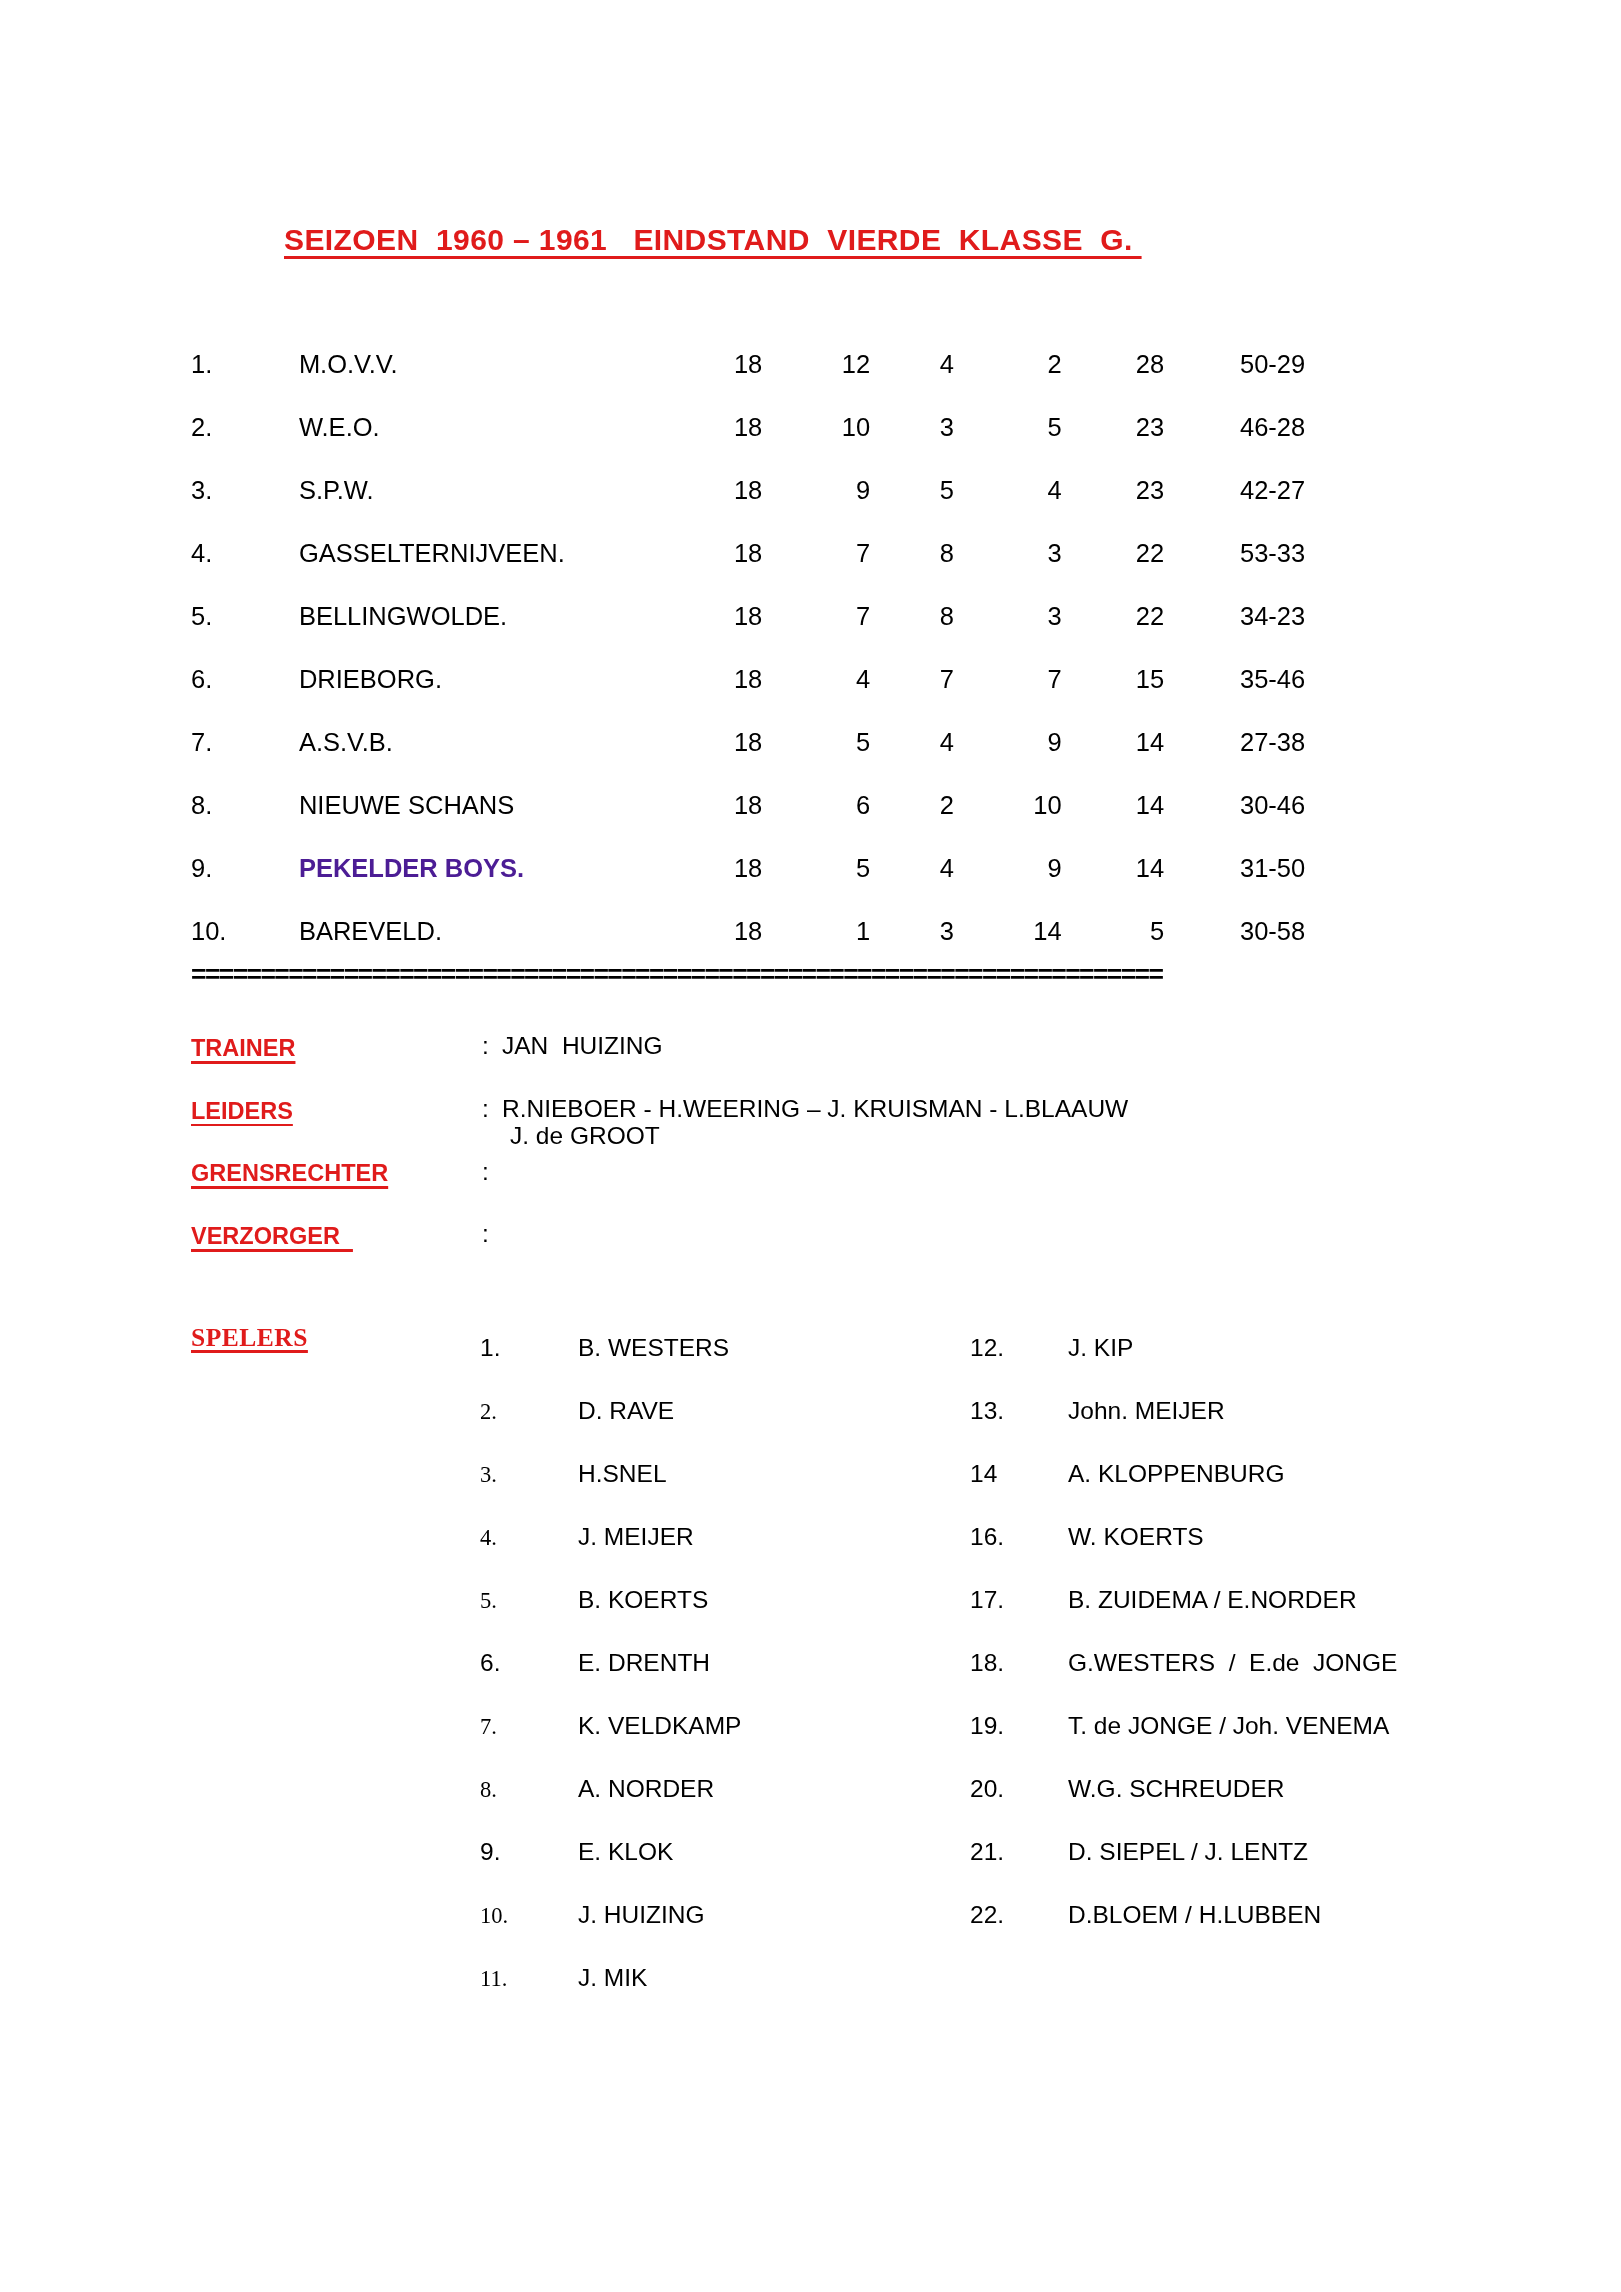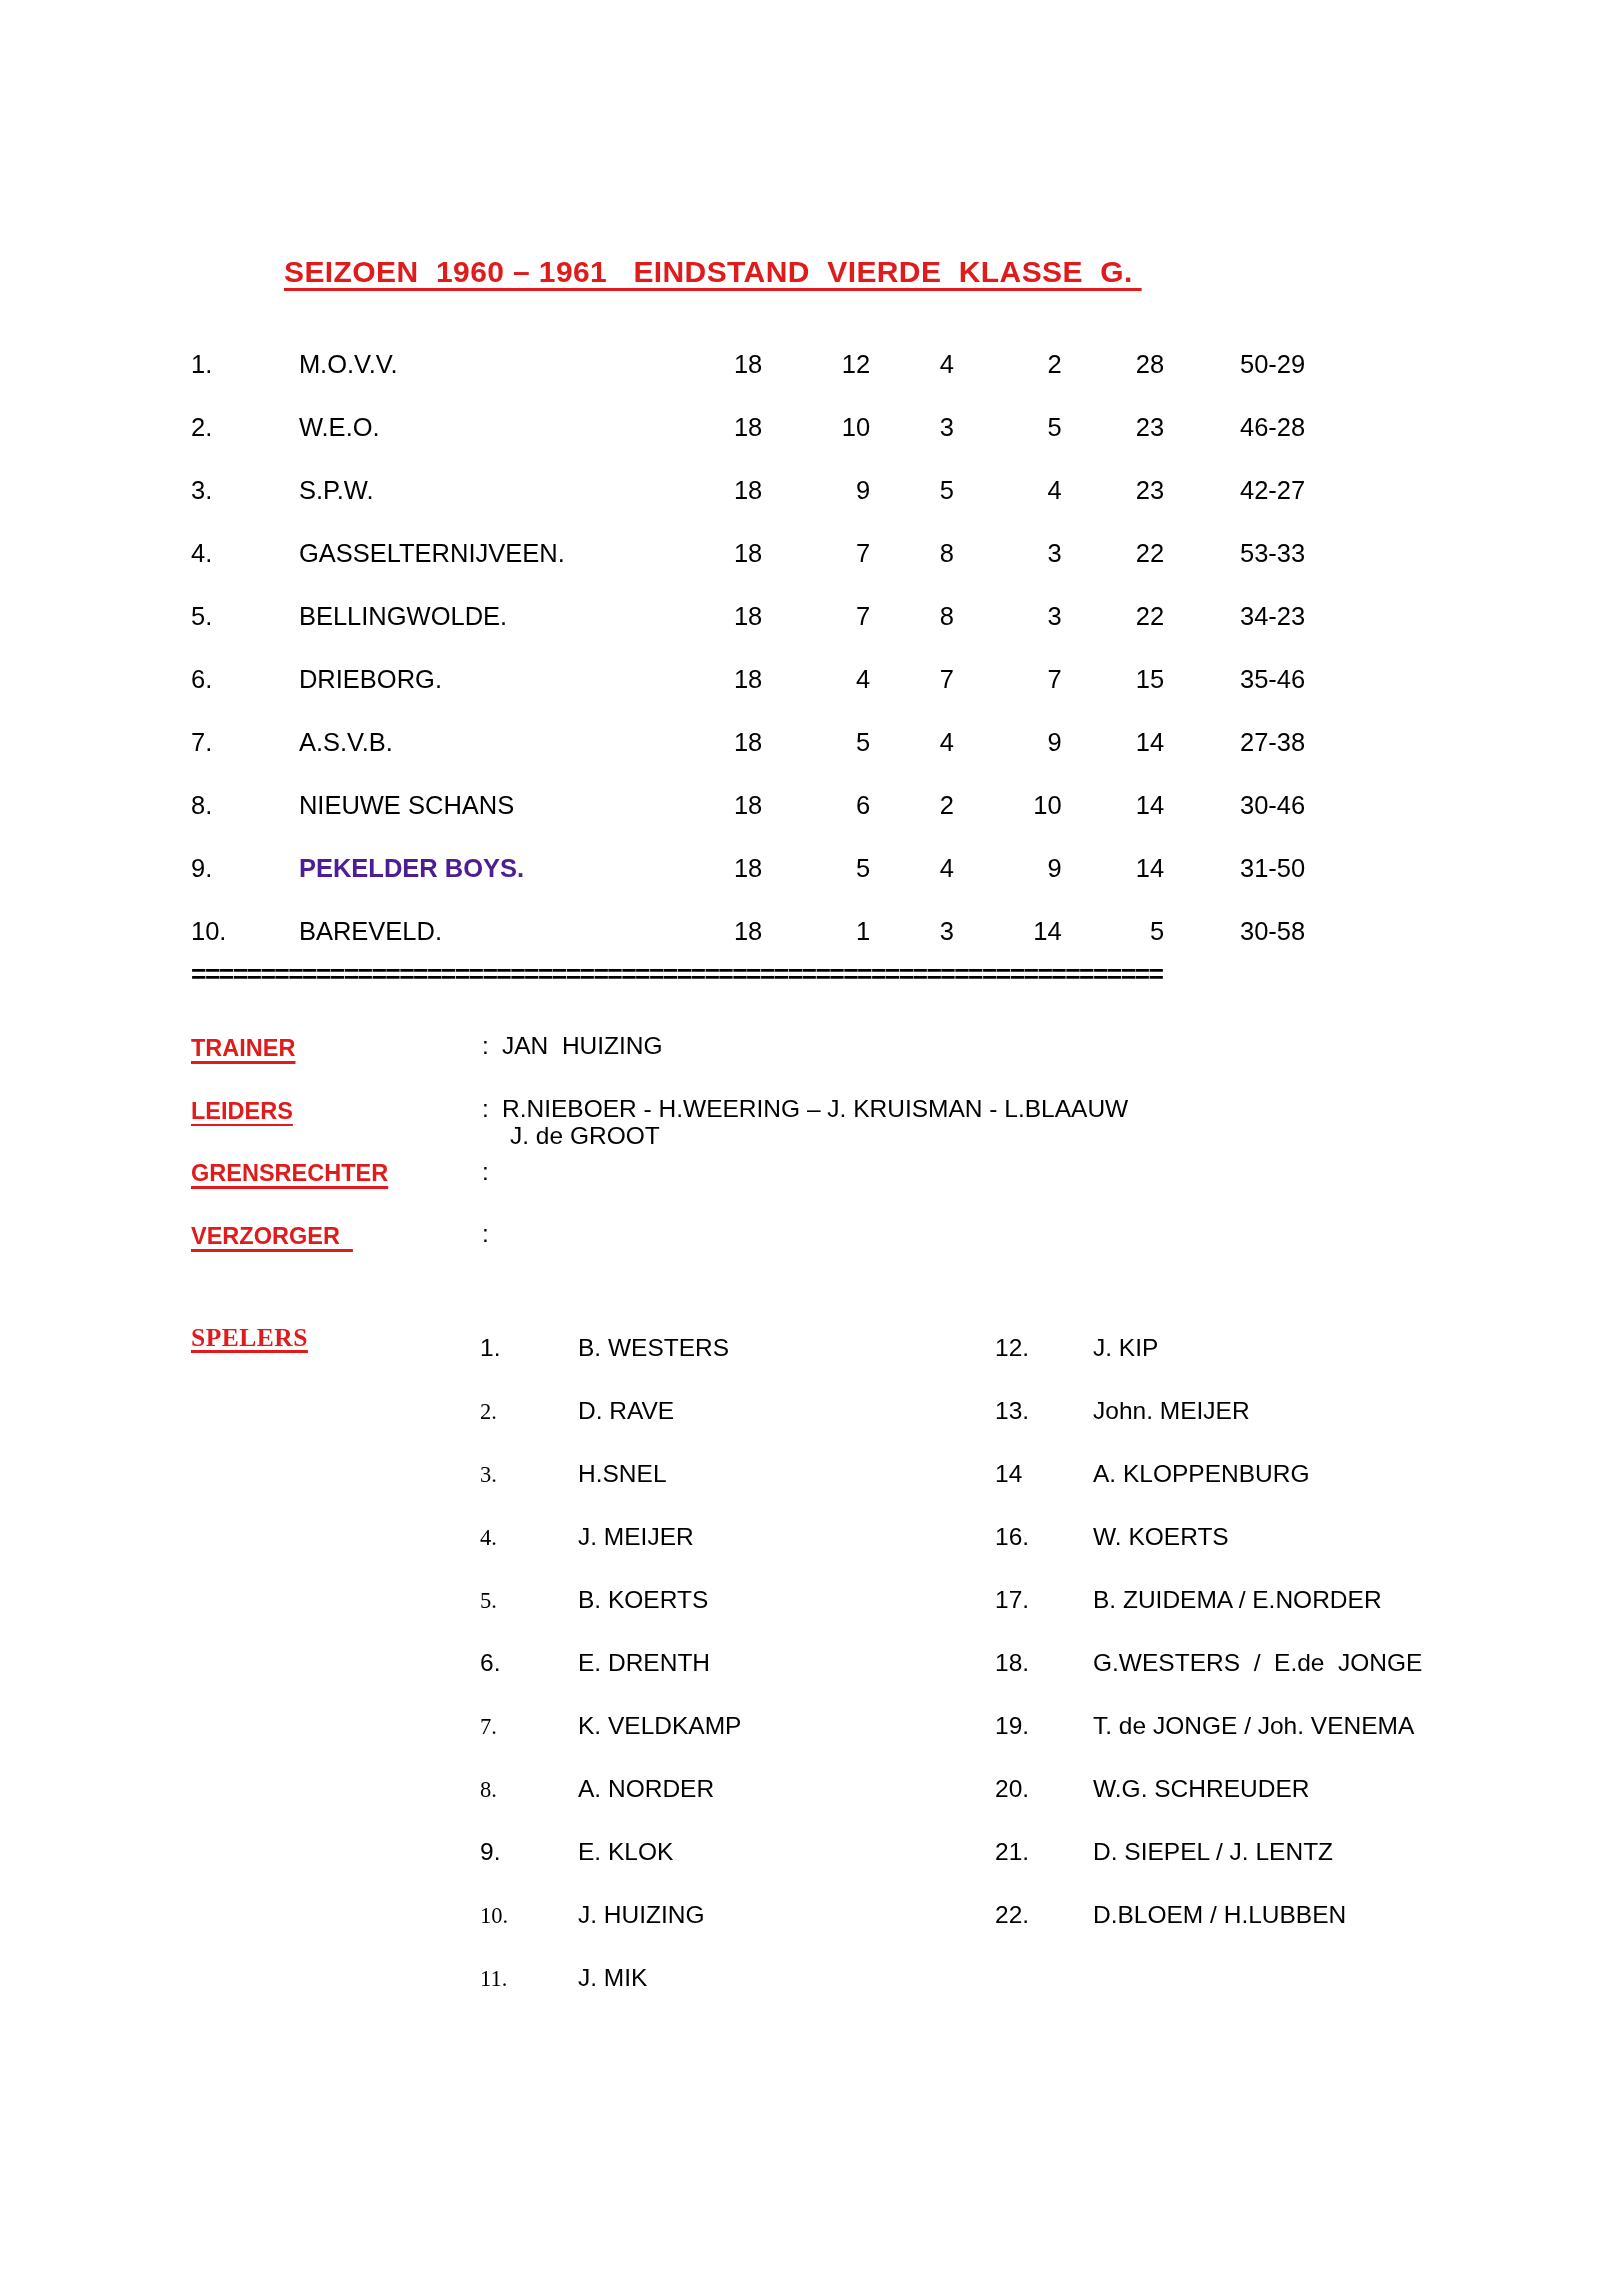--- a/index.html
+++ b/index.html
@@ -25,21 +25,20 @@
     left: 284px;
     top: 223px;
     font-size: 30px;
     font-weight: bold;
     color: #E01B1B;
     text-decoration: underline;
     text-decoration-thickness: 2.9px;
     text-underline-offset: 5.9px;
     letter-spacing: 0.4px;
     white-space: pre;
-    margin-top: 32px;
   }
 
   
   .standings {
     position: absolute;
     left: 191px;
     top: 333px;
     width: 1157px;
     border-collapse: collapse;
     font-size: 25.5px;
@@ -130,21 +129,21 @@
     text-decoration-thickness: 2.5px;
     text-underline-offset: 3.9px;
     letter-spacing: 0.5px;
   }
   .players-col {
     position: absolute;
     top: 1316px;
     font-size: 24.5px;
   }
   #players-left  { left: 480px; }
-  #players-right { left: 970px; margin-left: 25px; }
+  #players-right { left: 970px; }
   .player-row {
     height: 63px;
     line-height: 63px;
     white-space: nowrap;
   }
   .player-num {
     display: inline-block;
     width: 98px;
     text-align: left;
   }

